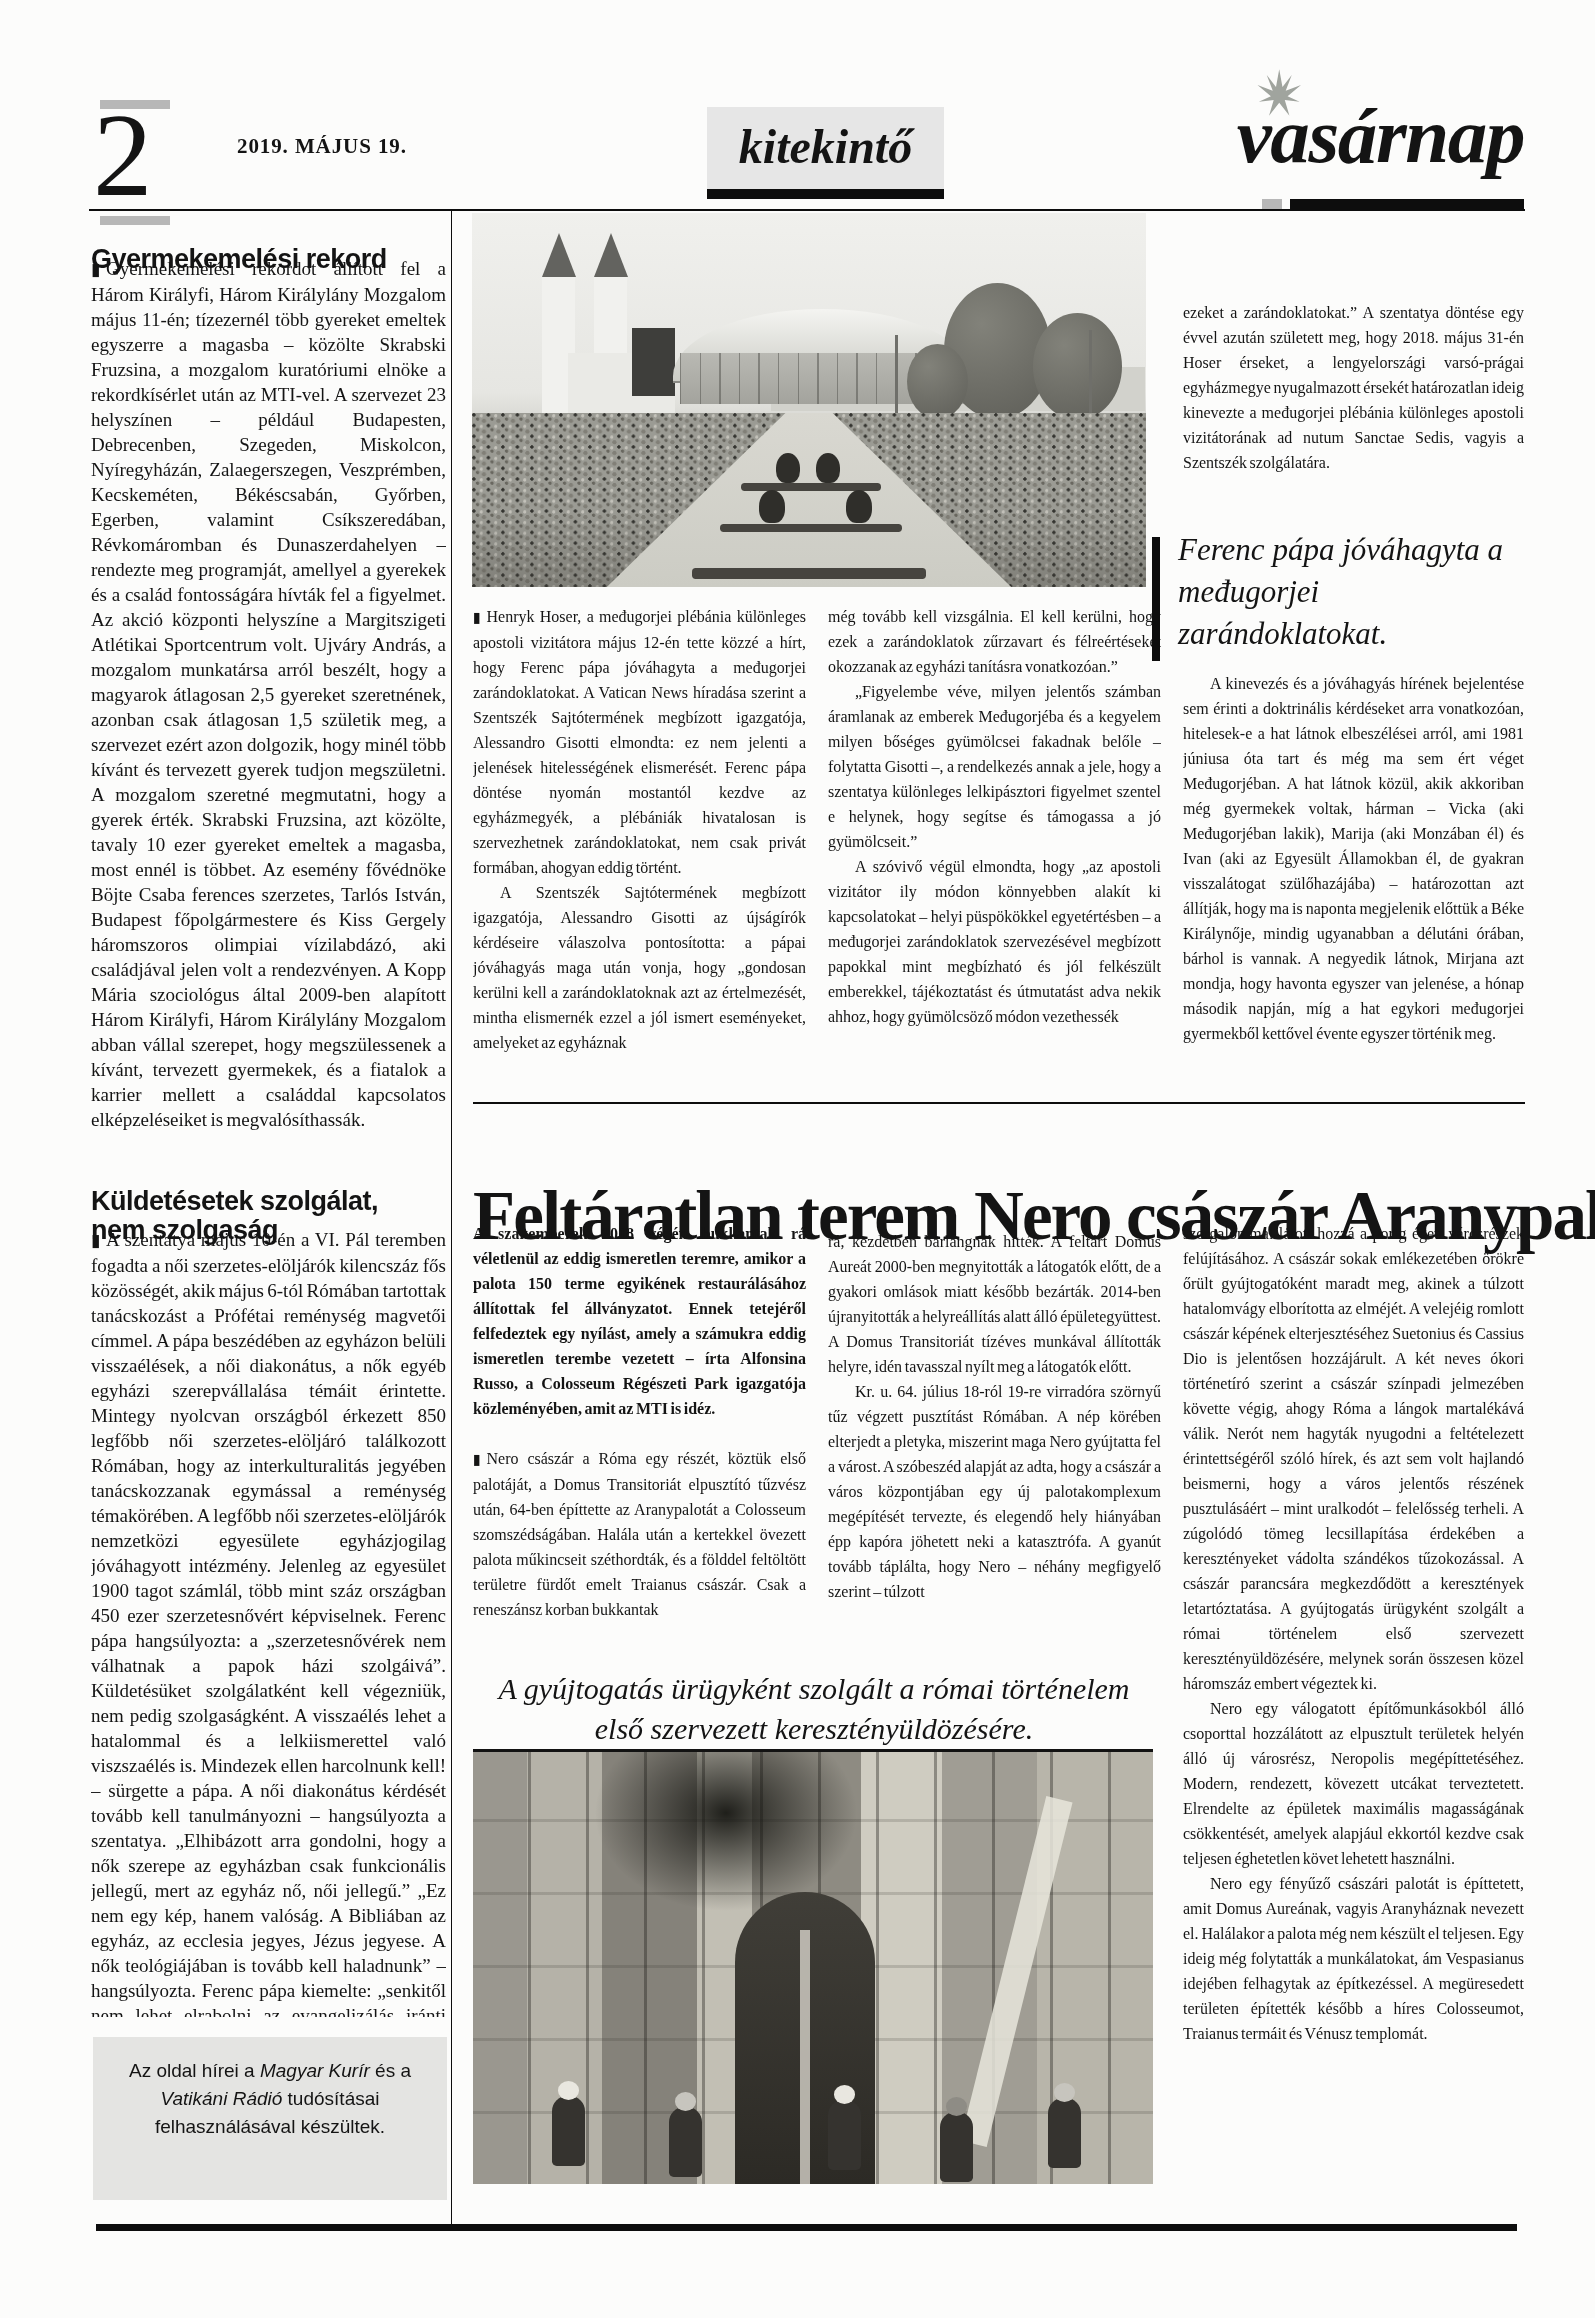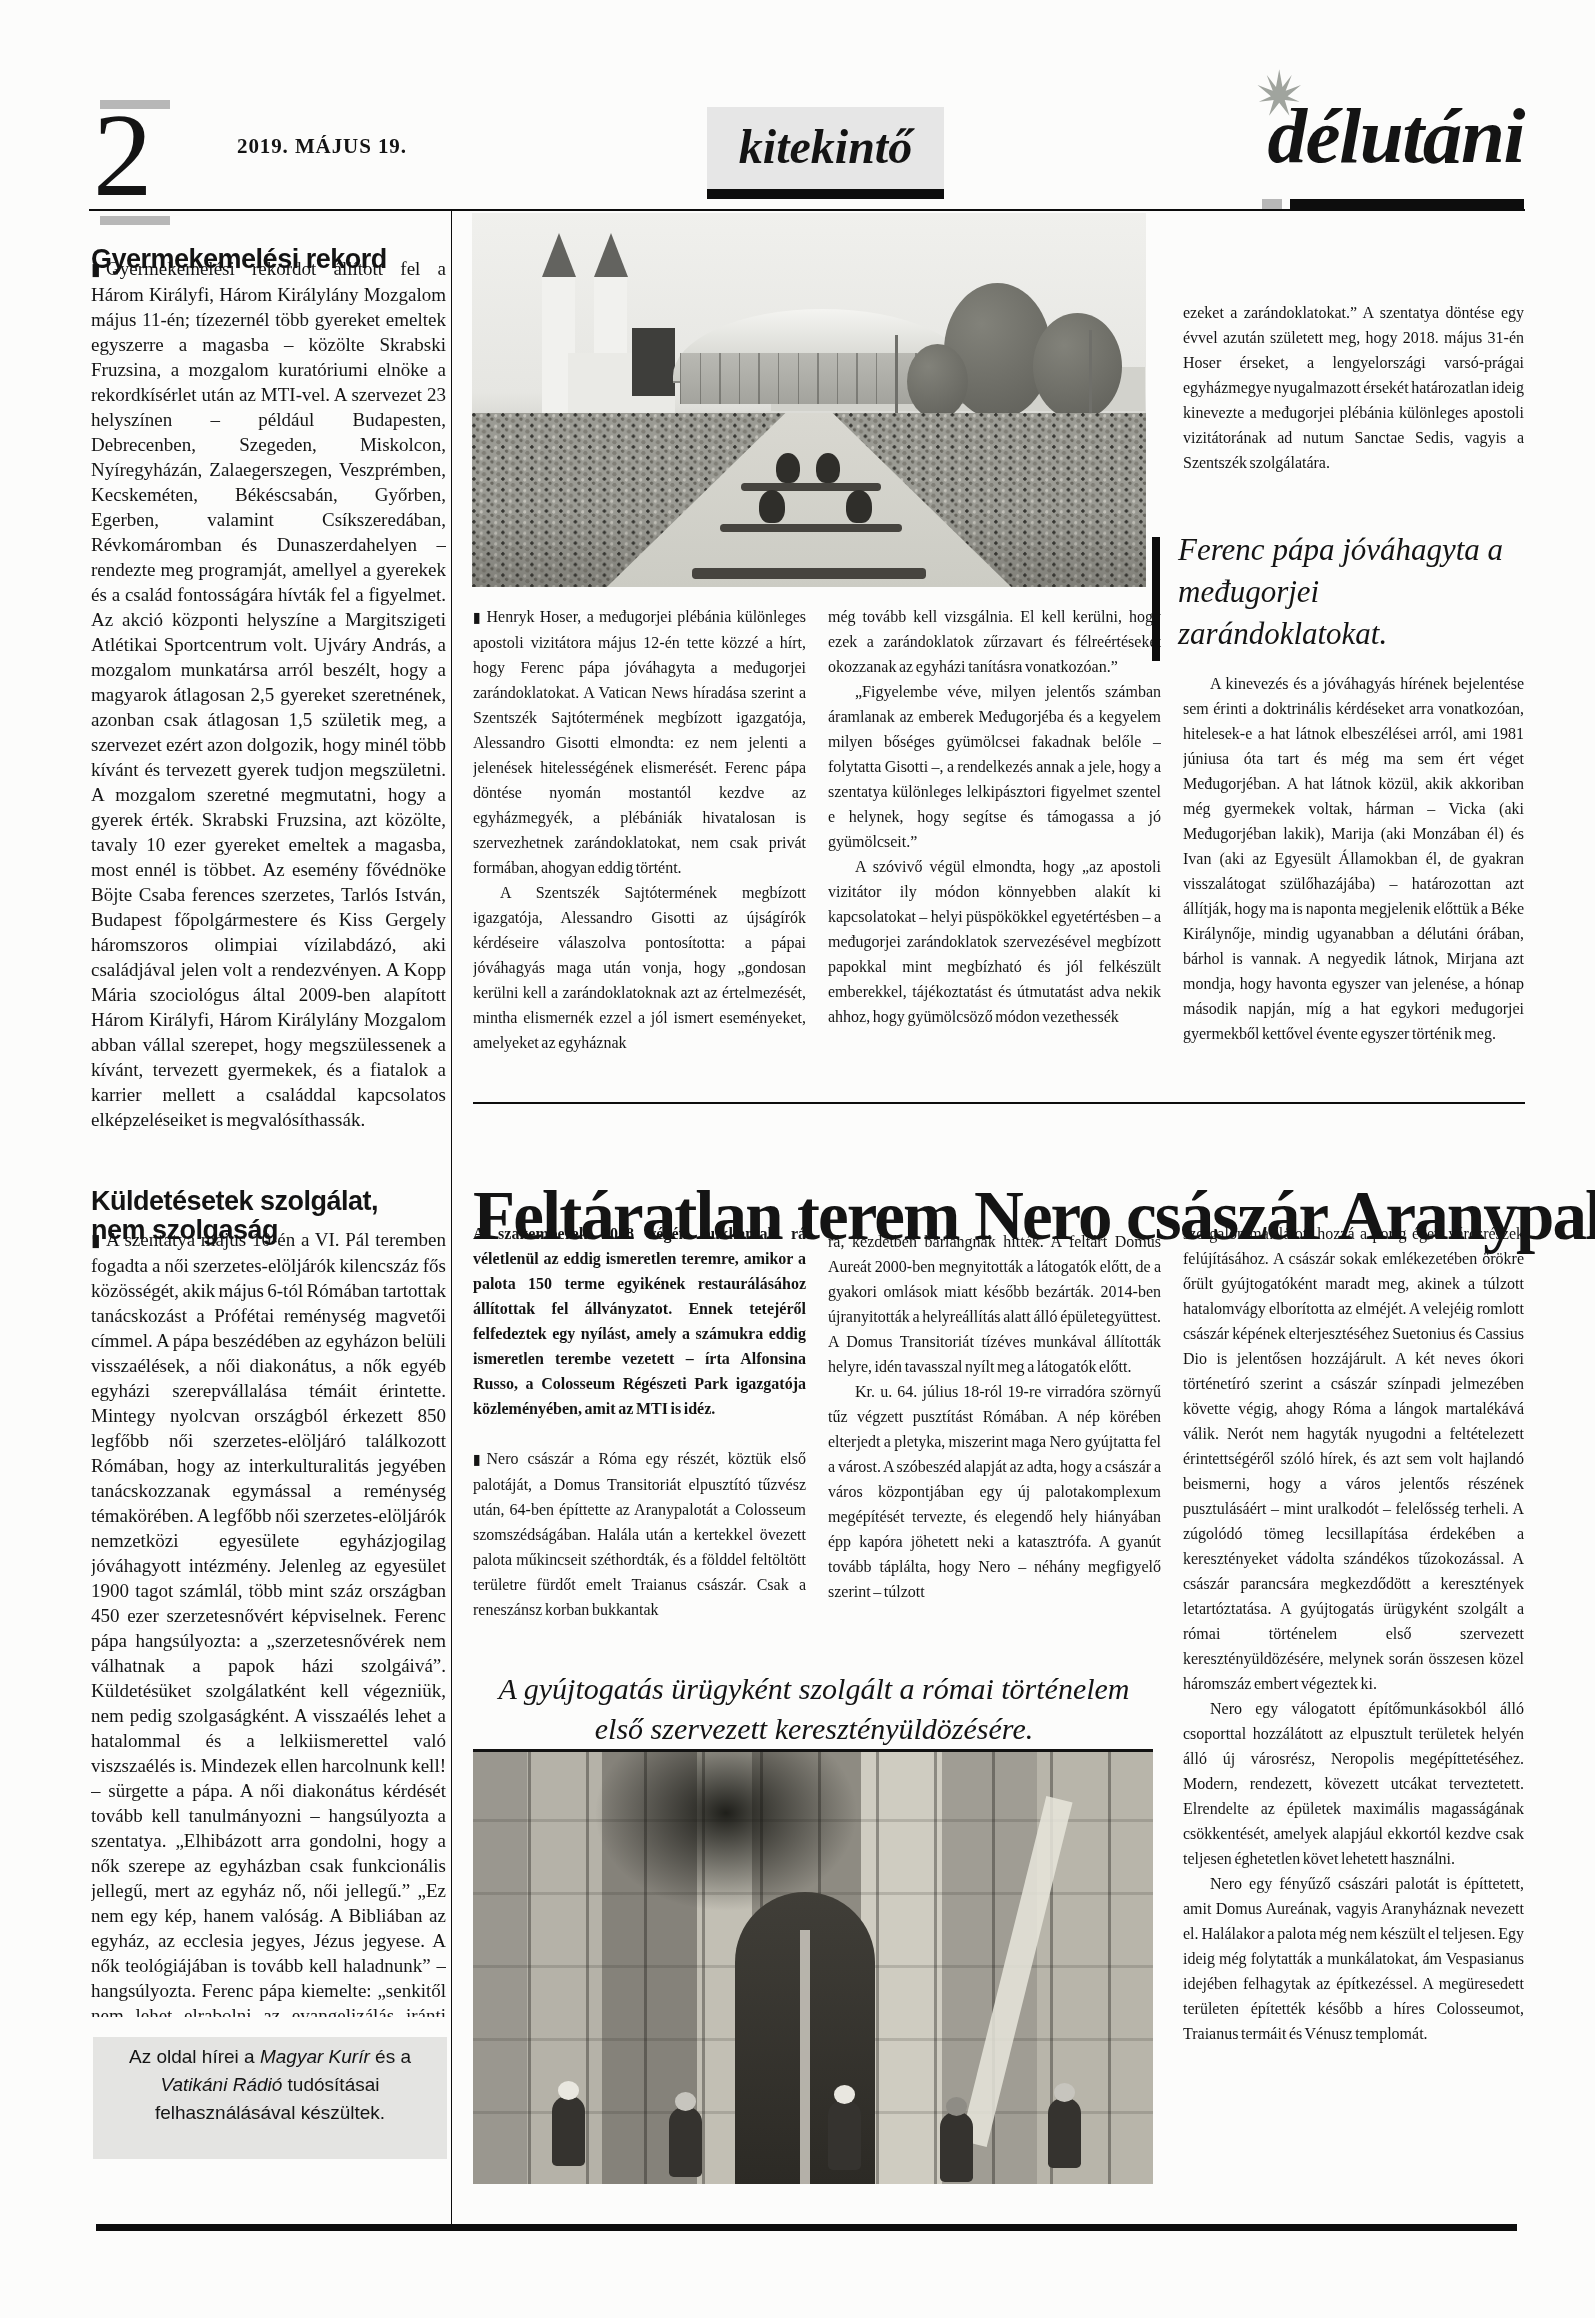--- a/index.html
+++ b/index.html
@@ -41,23 +41,23 @@
   .pqbar{left:1152px;top:537px;width:7.5px;height:124px;background:#0d0d0d;}
   .pq1{left:1178px;top:529px;width:327px;font-style:italic;font-size:31px;line-height:42px;}
   .nrule{left:473px;top:1102px;width:1052px;height:2.3px;background:#0d0d0d;}
   .headline2{left:473px;top:1131px;width:1052px;text-align:center;font-size:69px;font-weight:bold;
              letter-spacing:-1.9px;font-family:"Liberation Serif",serif;white-space:nowrap;}
   .ncolA{left:473px;top:1221px;width:333px;height:437px;}
   .ncolB{left:828px;top:1221px;width:333px;height:437px;margin-top:8px;}
   .ncolC{left:1183px;top:1221px;width:341px;height:965px;}
   .lead{font-weight:bold;}
   .pq2{left:482px;top:1669px;width:664px;text-align:center;font-style:italic;font-size:30px;line-height:40px;}
-  .graybox{left:93px;top:2037px;width:354px;height:122px;background:#e4e4e2;
+  .graybox{left:93px;top:2037px;width:354px;height:163px;background:#e4e4e2;
            font-family:"Liberation Sans","DejaVu Sans",sans-serif;font-size:19px;line-height:28px;
-           text-align:center;box-sizing:border-box;padding:6px 26px;}
+           text-align:center;box-sizing:border-box;padding:20px 26px;}
   .graybox .it{font-style:italic;}
   
   .photo1{left:472px;top:213px;width:674px;height:374px;overflow:hidden;
           background:linear-gradient(180deg,#f0f0ed 0%,#e6e6e2 48%,#d9d9d4 55%);}
   .p1bldg{left:299px;top:154px;width:374px;height:44px;background:#d2d2cc;}
   .p1tower{width:33px;height:154px;background:#f1f1ee;}
   .p1tw1{left:70px;top:63px;} .p1tw2{left:122px;top:63px;}
   .p1spire{width:0;height:0;border-left:17px solid transparent;border-right:17px solid transparent;
            border-bottom:44px solid #63635f;}
   .p1sp1{left:70px;top:19.6px;} .p1sp2{left:122px;top:19.6px;}
@@ -123,21 +123,21 @@
   <div class="abs pgnum">2</div>
   <div class="abs gbar b"></div>
   <div class="abs date">2019. MÁJUS 19.</div>
   <div class="abs secbox">
     <span>kitekintő</span>
   </div>
   <div class="abs secline"></div>
   <svg class="abs flame" width="44" height="54" viewBox="0 0 95 115">
     <path fill="#a0a49e" d="M48 0 L55 38 L75 12 L62 46 L95 34 L66 58 L92 70 L60 66 L70 100 L48 72 L26 100 L36 66 L4 70 L30 58 L1 34 L34 46 L21 12 L41 38 Z"></path>
   </svg>
-  <div class="abs masthead">délutáni</div>
+  <div class="abs masthead">vasárnap</div>
   <div class="abs mhsq"></div>
   <div class="abs mhbar"></div>
   <div class="abs hrule"></div>
   <div class="abs vrule"></div>
   <div class="abs brule"></div>
 
   <h2 class="abs ltitle" style="top:223px">Gyermekemelési rekord</h2>
   <div class="abs lbody" style="top:256px;height:904px">
     <p><span class="pmark">▮</span><span>Gyermekemelési rekordot állított fel a Három Királyfi, Három Királylány Mozgalom május 11-én; tízezernél több gyereket emeltek egyszerre a magasba – közölte Skrabski Fruzsina, a mozgalom kuratóriumi elnöke a rekordkísérlet után az MTI-vel. A szervezet 23 helyszínen – például Budapesten, Debrecenben, Szegeden, Miskolcon, Nyíregyházán, Zalaegerszegen, Veszprémben, Kecskeméten, Békéscsabán, Győrben, Egerben, valamint Csíkszeredában, Révkomáromban és Dunaszerdahelyen – rendezte meg programját, amellyel a gyerekek és a család fontosságára hívták fel a figyelmet. Az akció központi helyszíne a Margitszigeti Atlétikai Sportcentrum volt. Ujváry András, a mozgalom munkatársa arról beszélt, hogy a magyarok átlagosan 2,5 gyereket szeretnének, azonban csak átlagosan 1,5 születik meg, a szervezet ezért azon dolgozik, hogy minél több kívánt és tervezett gyerek tudjon megszületni. A mozgalom szeretné megmutatni, hogy a gyerek érték. Skrabski Fruzsina, azt közölte, tavaly 10 ezer gyereket emeltek a magasba, most ennél is többet. Az esemény fővédnöke Böjte Csaba ferences szerzetes, Tarlós István, Budapest főpolgármestere és Kiss Gergely háromszoros olimpiai vízilabdázó, aki családjával jelen volt a rendezvényen. A Kopp Mária szociológus által 2009-ben alapított Három Királyfi, Három Királylány Mozgalom abban vállal szerepet, hogy megszülessenek a kívánt, tervezett gyermekek, és a fiatalok a karrier mellett a családdal kapcsolatos elképzeléseiket is megvalósíthassák.</span></p>
   </div>

